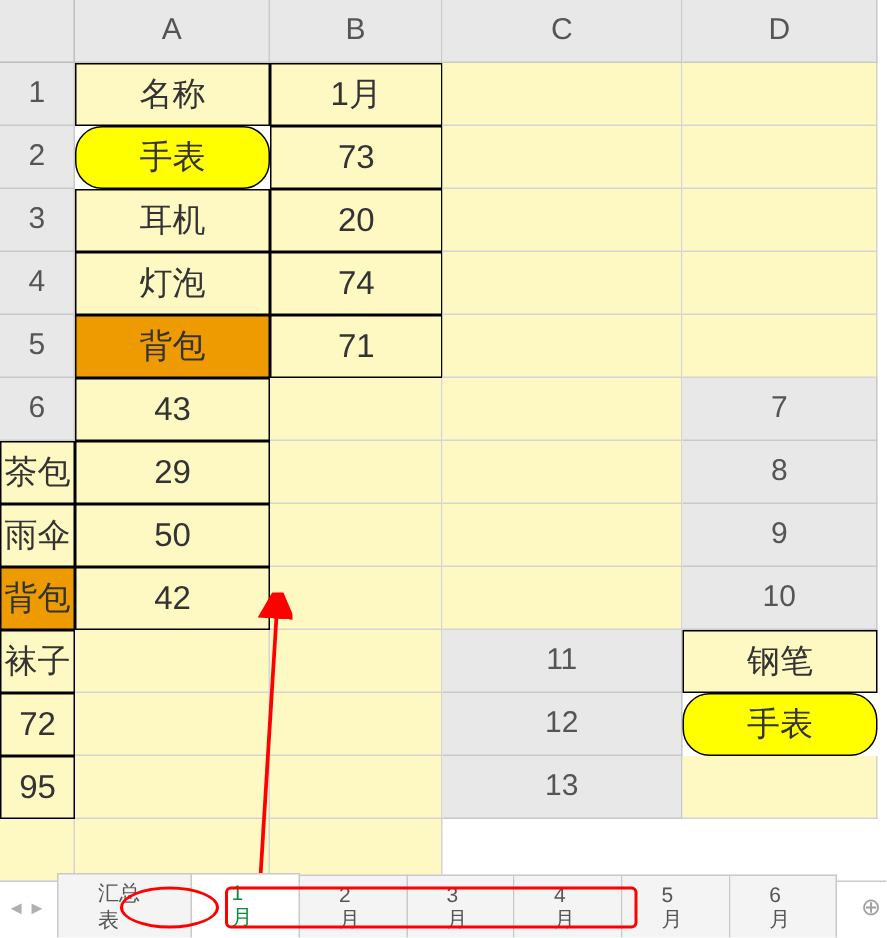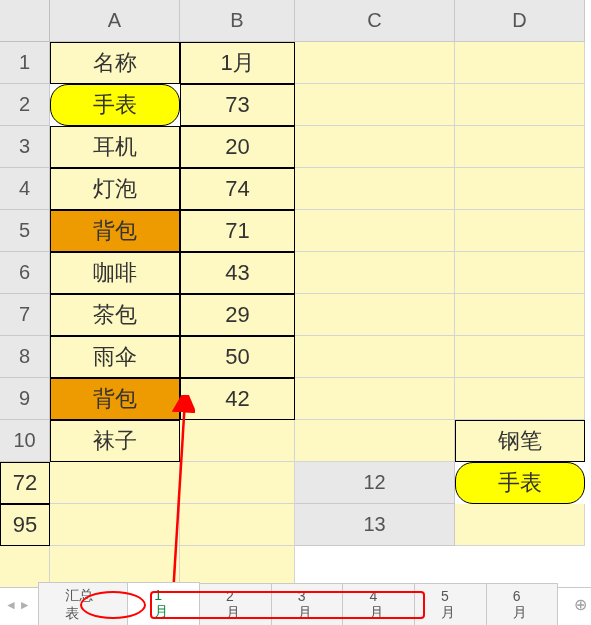--- a/index.html
+++ b/index.html
@@ -153,21 +153,20 @@
   <div class="cell"></div>
   <div class="cell"></div>
 
   <div class="rowhdr">5</div>
   <div class="cell boxed hl-orange">背包</div>
   <div class="cell boxed">71</div>
   <div class="cell"></div>
   <div class="cell"></div>
 
   <div class="rowhdr">6</div>
-  <div class="cell boxed">咖啡</div>
   <div class="cell boxed">43</div>
   <div class="cell"></div>
   <div class="cell"></div>
 
   <div class="rowhdr">7</div>
   <div class="cell boxed">茶包</div>
   <div class="cell boxed">29</div>
   <div class="cell"></div>
   <div class="cell"></div>
 
@@ -181,20 +180,21 @@
   <div class="cell boxed hl-orange">背包</div>
   <div class="cell boxed">42</div>
   <div class="cell"></div>
   <div class="cell"></div>
 
   <div class="rowhdr">10</div>
   <div class="cell boxed">袜子</div>
   <div class="cell"></div>
   <div class="cell"></div>
 
+  <div class="rowhdr">11</div>
   <div class="cell boxed">钢笔</div>
   <div class="cell boxed">72</div>
   <div class="cell"></div>
   <div class="cell"></div>
 
   <div class="rowhdr">12</div>
   <div class="cell boxed hl-yellow">手表</div>
   <div class="cell boxed">95</div>
   <div class="cell"></div>
   <div class="cell"></div>

